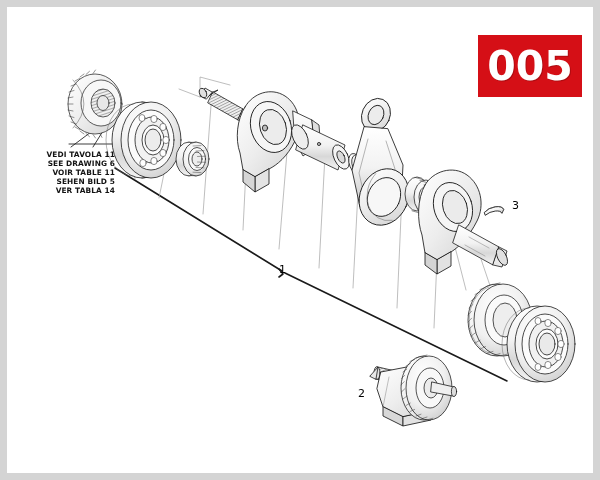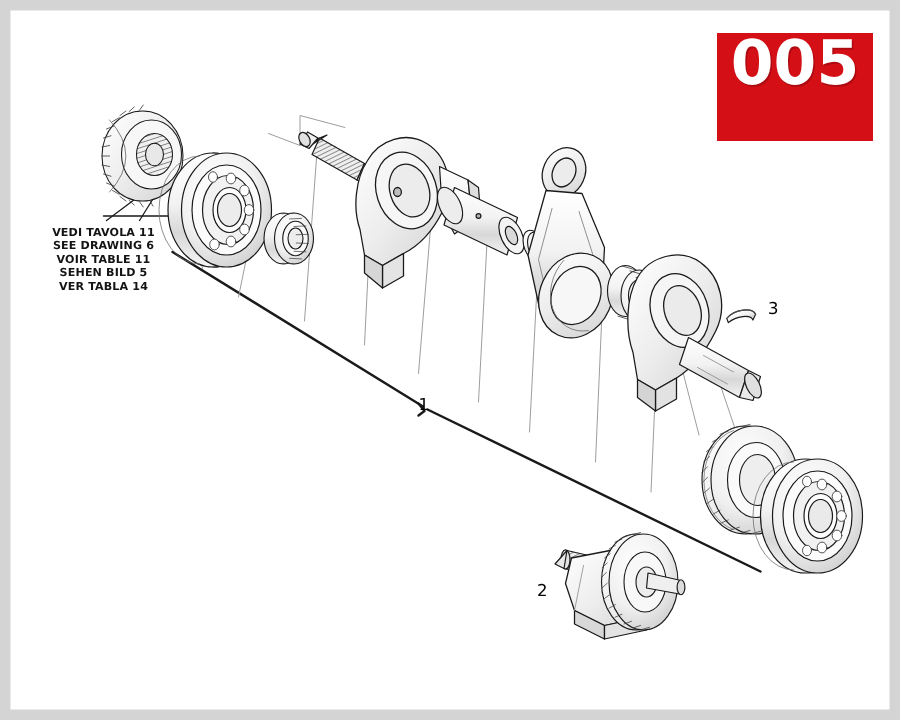--- a/index.html
+++ b/index.html
@@ -32,44 +32,44 @@
   }
   #drawing-svg {
     position: absolute;
     left: 0;
     top: 0;
   }
   
   #plate-badge {
     position: absolute;
     left: 471px;
-    top: 15px;
+    top: 28px;
     width: 104px;
-    height: 72px;
+    height: 62px;
     background: #d50f16;
     display: flex;
-    align-items: flex-start;
+    align-items: center;
     justify-content: center;
   }
   #plate-badge .num {
     color: #ffffff;
     font-family: "DejaVu Sans", sans-serif;
     font-weight: bold;
     font-size: 41px;
     letter-spacing: 0px;
     line-height: 1;
     text-shadow: 1px 1px 0 rgba(140,10,14,0.55);
   }
   
   #xref-block {
     position: absolute;
     left: 16px;
     top: 143px;
     width: 92px;
-    text-align: center;
+    text-align: right;
     font-family: "DejaVu Sans", sans-serif;
     font-weight: bold;
     font-size: 7.4px;
     line-height: 9.1px;
     color: #141414;
     letter-spacing: 0.1px;
     white-space: nowrap;
   }
   
   .callout {

